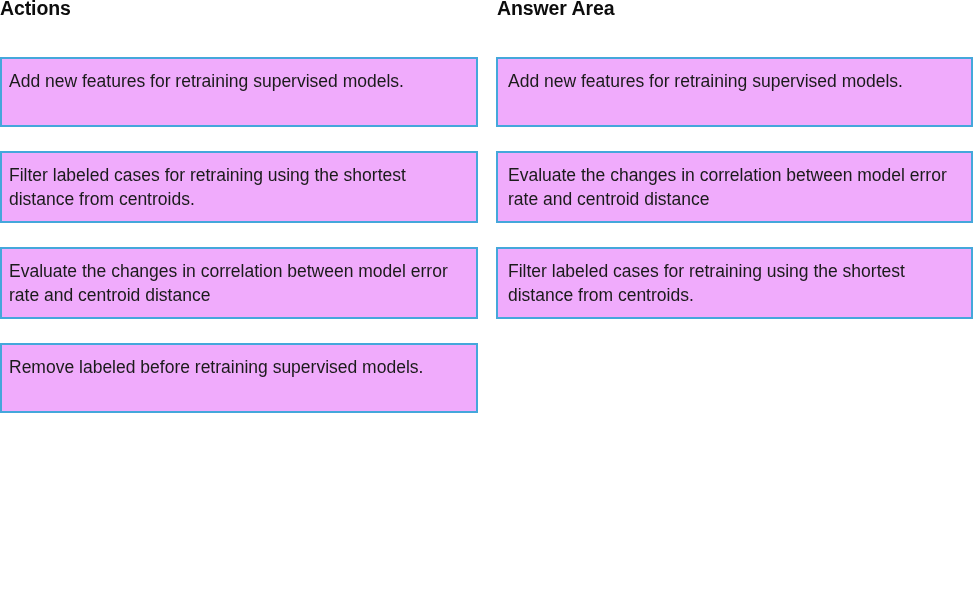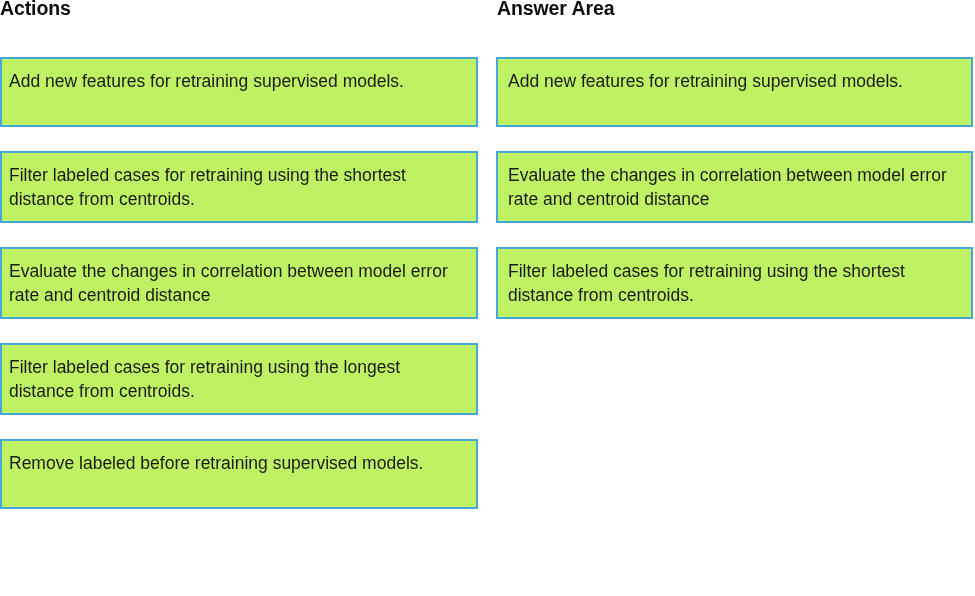--- a/index.html
+++ b/index.html
@@ -49,21 +49,21 @@
 
   .card-list {
     position: absolute;
     top: 57px;
     left: 0;
     right: 0;
   }
   .card {
     box-sizing: border-box;
     border: 2px solid #45a7db;
-    background: #bef264;
+    background: #f0abfc;
     font-size: 17.5px;
     line-height: 24px;
     color: #1b1b1b;
     padding: 10px 8px 10px 8px;
     margin-bottom: 24px;
     min-height: 70px;
   }
   .column-actions .card {
     width: 478px;
     padding-left: 7px;
@@ -88,23 +88,20 @@
       <div class="card">
         <span class="card-text">Add new features for retraining supervised models.</span>
       </div>
       <div class="card">
         <span class="card-text">Filter labeled cases for retraining using the shortest distance from centroids.</span>
       </div>
       <div class="card">
         <span class="card-text">Evaluate the changes in correlation between model error rate and centroid distance</span>
       </div>
       <div class="card">
-        <span class="card-text">Filter labeled cases for retraining using the longest distance from centroids.</span>
-      </div>
-      <div class="card">
         <span class="card-text">Remove labeled before retraining supervised models.</span>
       </div>
     </div>
   </div>
 
   <div class="column column-answer">
     <h2 class="col-header">Answer Area</h2>
     <div class="card-list">
       <div class="card">
         <span class="card-text">Add new features for retraining supervised models.</span>

